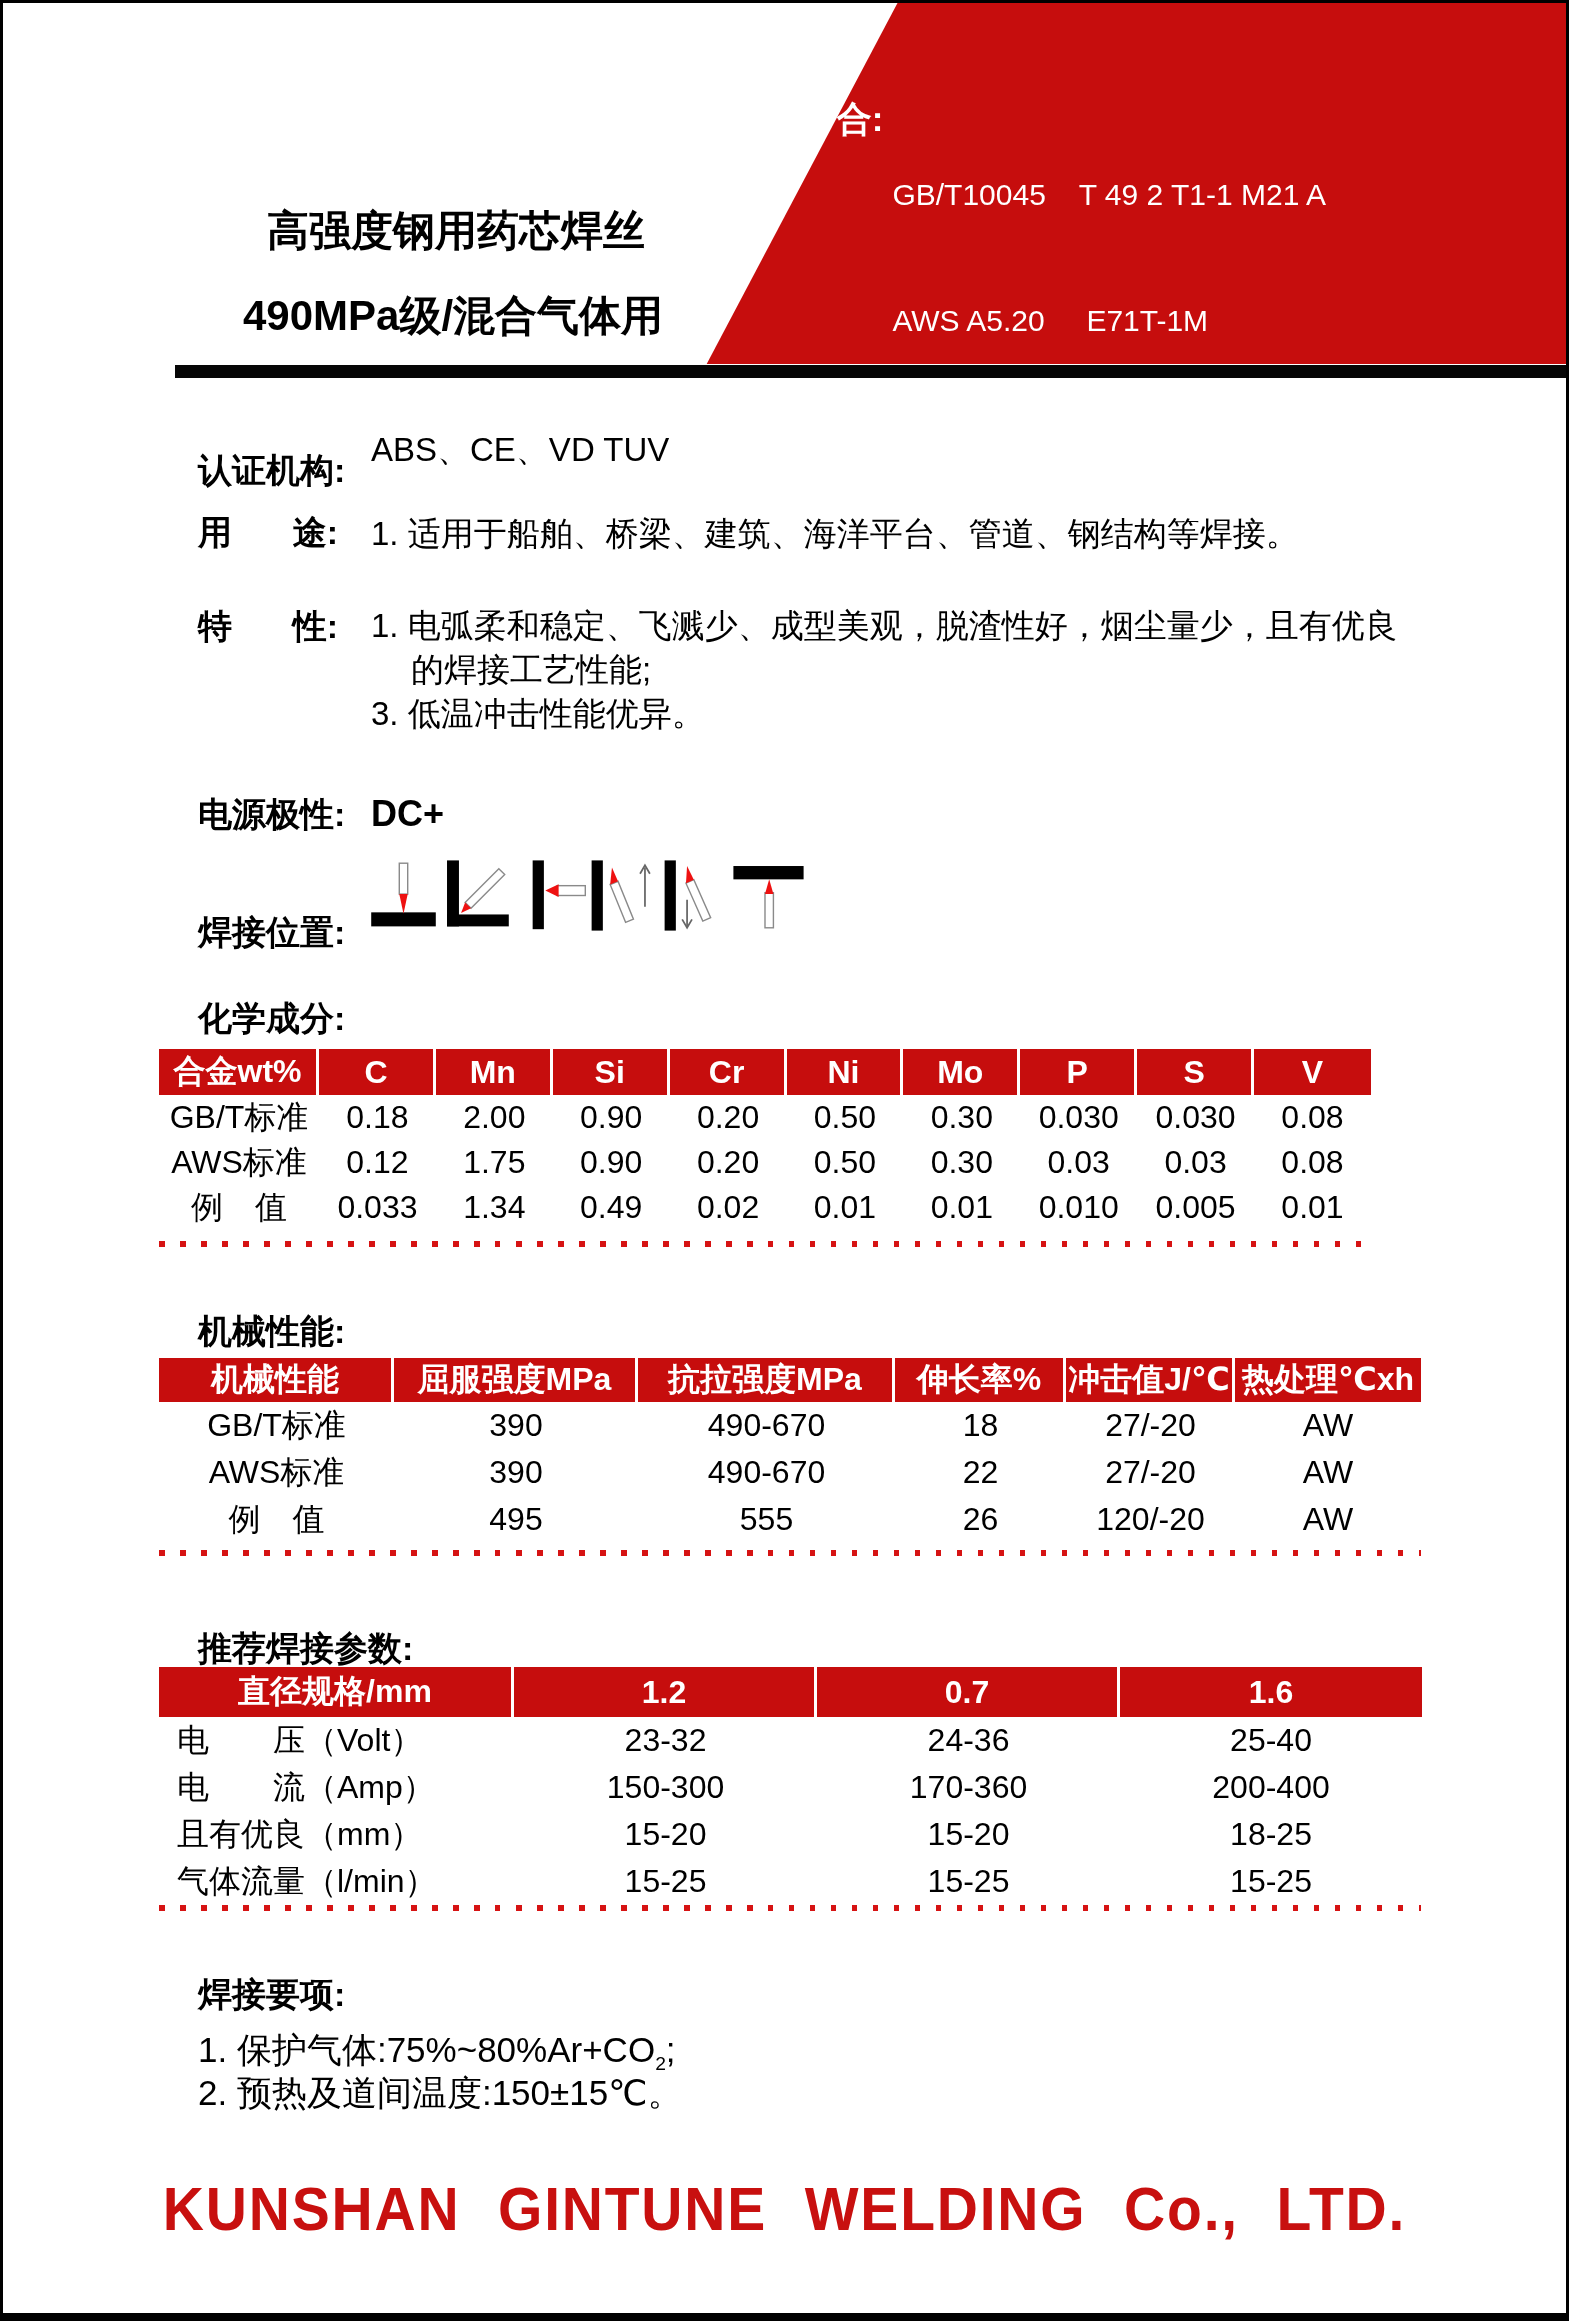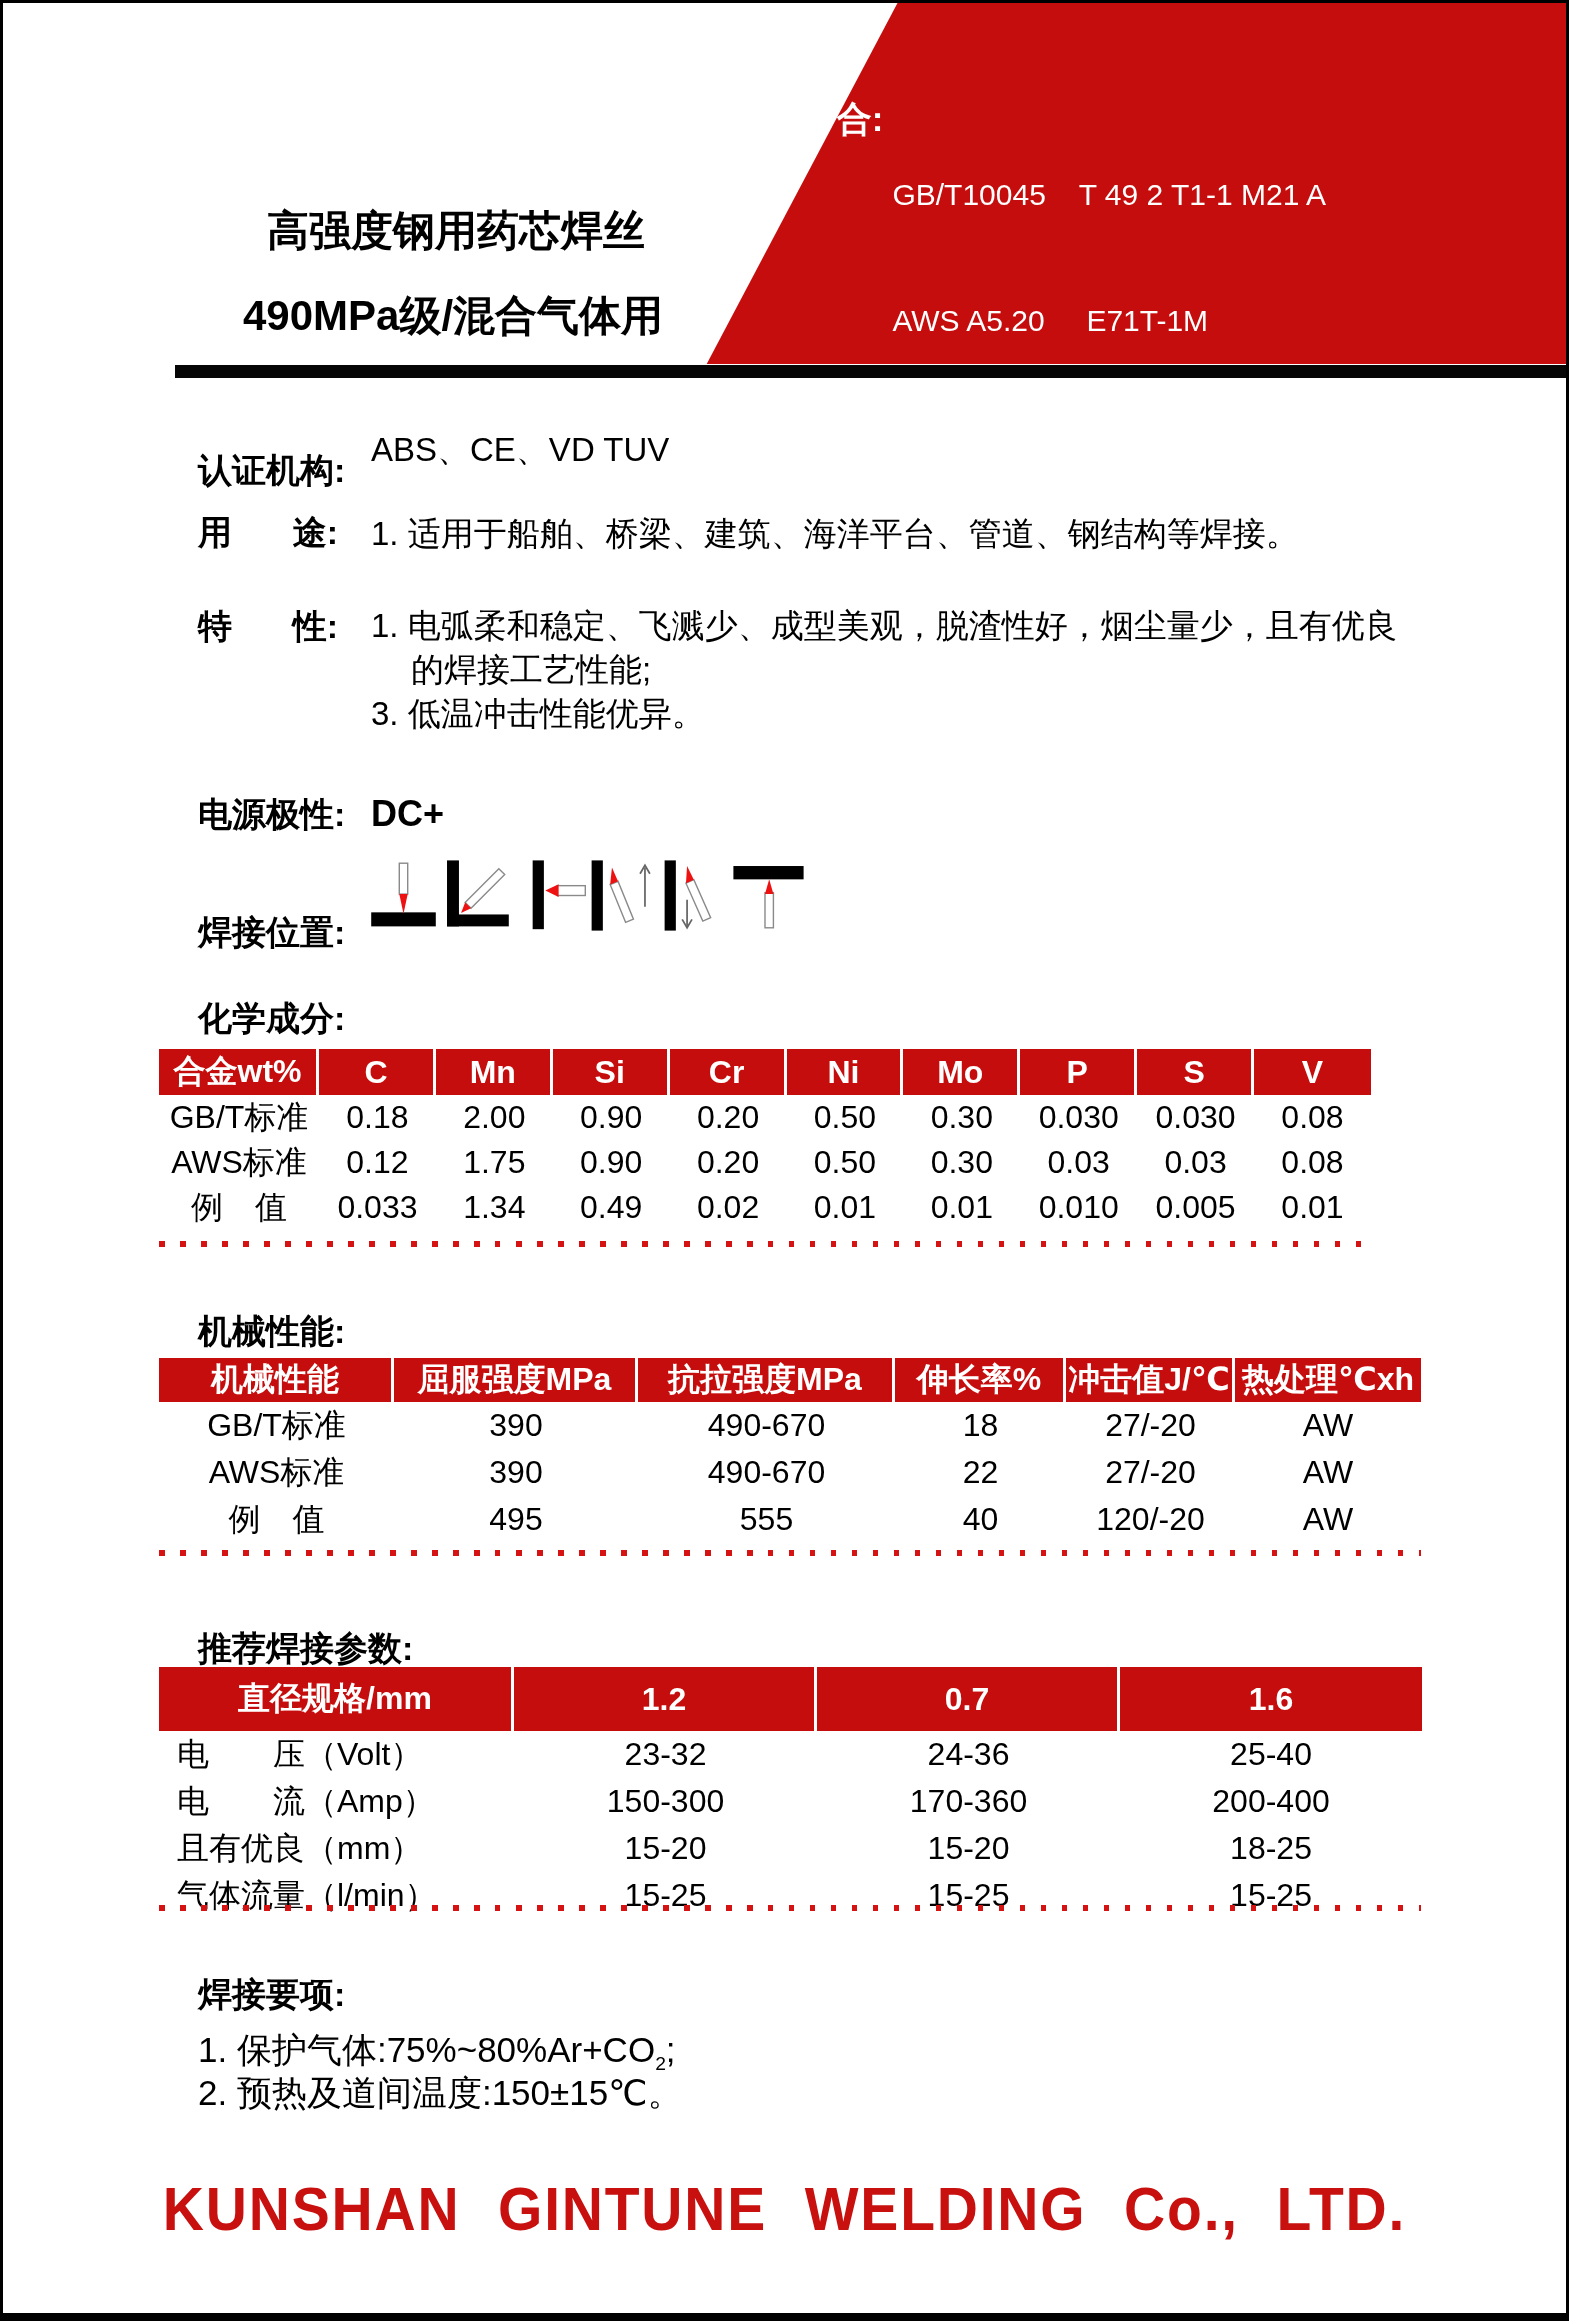--- a/index.html
+++ b/index.html
@@ -47,21 +47,21 @@
   table.data-table th{
     background:#c60d0d;color:#fff;font-weight:bold;
     border-right:3.6px solid #fff;padding:0;text-align:center;vertical-align:middle;
   }
   table.data-table th:last-child{border-right:none;}
   table.data-table td{padding:0;text-align:center;vertical-align:middle;}
   .chem-table th{height:46px;}
   .chem-table td{height:45px;}
   .mech-table th{height:37px;}
   .mech-table td{height:47px;}
-  .param-table th{height:64px;}
+  .param-table th{height:50px;}
   .param-table td{height:47px;}
   .param-table td.rowlabel{text-align:left;padding-left:18px;}
   .dots{position:absolute;height:5.5px;background:repeating-linear-gradient(90deg,#d61313 0 5.5px,transparent 5.5px 21px);}
 
   
   .note-line{position:absolute;font-size:35px;}
   .note-line sub{font-size:0.55em;}
   .footer-logo{
     position:absolute;left:0;top:2173px;width:100%;text-align:center;
     color:#c8100f;font-size:57px;font-weight:bold;letter-spacing:1.8px;word-spacing:20px;
@@ -252,21 +252,21 @@
       <td>390</td>
       <td>490-670</td>
       <td>22</td>
       <td>27/-20</td>
       <td>AW</td>
     </tr>
     <tr>
       <td>例　值</td>
       <td>495</td>
       <td>555</td>
-      <td>40</td>
+      <td>26</td>
       <td>120/-20</td>
       <td>AW</td>
     </tr>
   </tbody>
     </table>
   <div class="dots" style="left:156px;top:1547px;width:1262px;"></div>
 
   <div class="sec-label" style="left:195px;top:1623px;">推荐焊接参数:</div>
   <table class="data-table param-table" style="left:156px;top:1664px;width:1262px;">
     <colgroup>

